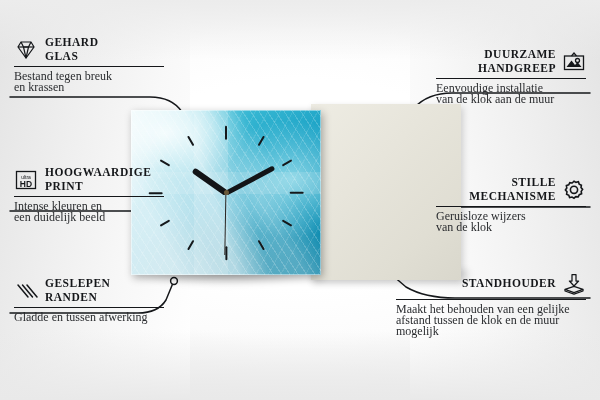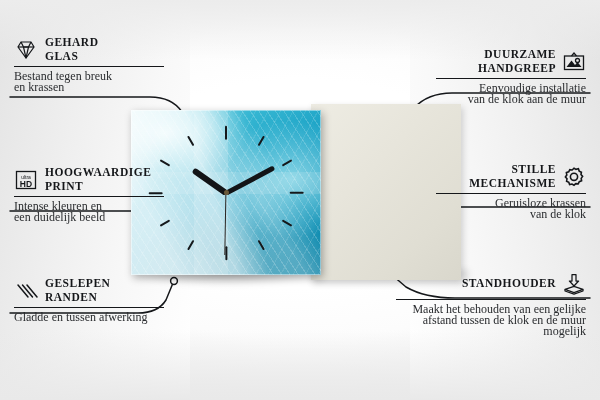--- a/index.html
+++ b/index.html
@@ -90,21 +90,21 @@
   .co-head { display:flex; align-items:center; gap:7px; }
   .co-title { font-size:11.5px; font-weight:700; letter-spacing:.5px; color:#15171a;
     line-height:13.5px; text-transform:uppercase; }
   .co-rule { height:1px; background:#15171a; margin-top:3px; }
   .co-desc { font-size:12px; color:#2a2c2f; line-height:11.4px; margin-top:3.5px; }
   .left .co-head { justify-content:flex-start; }
   .left .co-title { text-align:left; }
   .left .co-desc { text-align:left; }
   .right .co-head { justify-content:flex-end;gap:6px; }
   .right .co-title { text-align:right; }
-  .right .co-desc { text-align:right; }
+  .right .co-desc { text-align:left; }
   .ico { width:24px; height:24px; flex:0 0 24px; display:block; }
   .ico svg { display:block; width:24px; height:24px; }
 
   .leader { position:absolute; left:0; top:0; width:600px; height:400px;
     pointer-events:none; overflow:visible; }
 </style>
 </head>
 <body>
 
 <div id="stage">
@@ -245,36 +245,36 @@
         </svg>
       </span>
     </div>
     <div class="co-rule" style="width:150px"></div>
     <div class="co-desc">
       <span style="display:block">Eenvoudige installatie</span>
       <span style="display:block">van de klok aan de muur</span>
     </div>
   </div>
 
-  <div class="callout right" style="left:436px; top:163px; width:150px;">
+  <div class="callout right" style="left:436px; top:176px; width:150px;">
     <div class="co-head">
       <span>
         <span class="co-title" style="display:block">STILLE</span>
         <span class="co-title" style="display:block">MECHANISME</span>
       </span>
       <span class="ico">
         <svg viewBox="0 0 24 24" fill="none" stroke="#15171a" stroke-width="1.6">
           <path d="M12 3.2 L14 4.4 L16.4 3.8 L17.2 6.1 L19.4 7.2 L19 9.6 L20.6 11.4 L19.2 13.4 L19.6 15.8 L17.3 16.7 L16.2 18.9 L13.8 18.6 L12 20.2 L10 19 L7.6 19.6 L6.8 17.3 L4.6 16.2 L5 13.8 L3.4 12 L4.8 10 L4.4 7.6 L6.7 6.8 L7.8 4.6 L10.2 5 Z"></path>
           <circle cx="12" cy="11.8" r="3.6"></circle>
         </svg>
       </span>
     </div>
     <div class="co-rule" style="width:150px"></div>
     <div class="co-desc">
-      <span style="display:block">Geruisloze krassen</span>
+      <span style="display:block">Geruisloze wijzers</span>
       <span style="display:block">van de klok</span>
     </div>
   </div>
 
   <div class="callout right" style="left:396px; top:272px; width:190px;">
     <div class="co-head">
       <span>
         <span class="co-title" style="display:block">STANDHOUDER</span>
       </span>
       <span class="ico">

